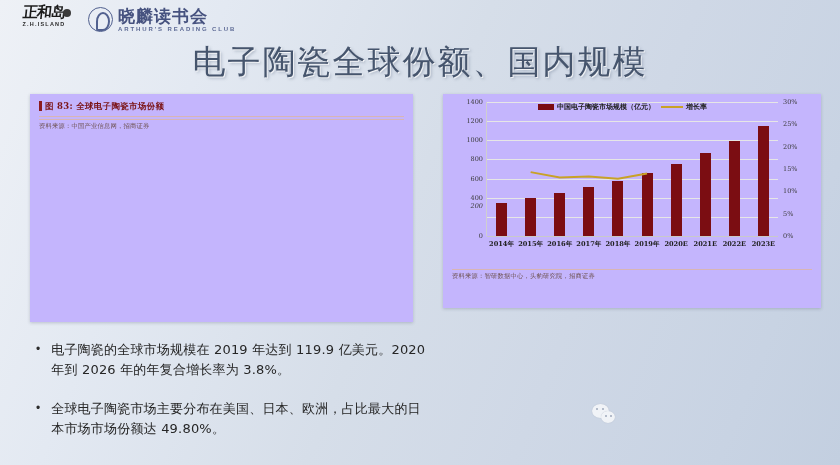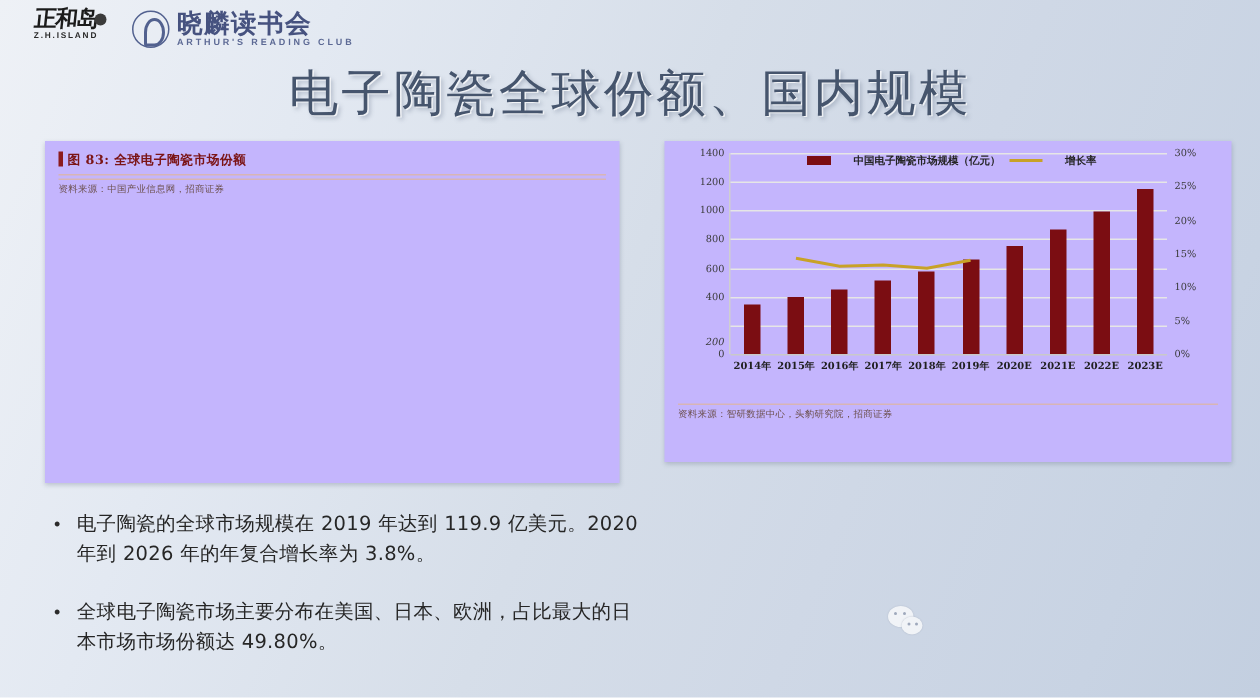--- a/index.html
+++ b/index.html
@@ -90,21 +90,21 @@
   #lbl-us     { left:78px;  top:130px; }
 
   
   #bar-area { position:relative; height:168px; }
   #bar-legend {
     position:absolute; left:86px; top:2px; display:flex; align-items:center; gap:6px;
     font-family:"DejaVu Serif","Liberation Serif",serif; font-size:7px; color:#242424; font-weight:700;
   }
   #bar-legend .sw-bar { width:16px; height:6px; background:#7b0d12; display:inline-block; }
   #bar-legend .sw-line{ width:22px; height:2.5px; background:#c8a227; display:inline-block; }
-  #bar-legend .itm { display:flex; align-items:center; gap:15px; }
+  #bar-legend .itm { display:flex; align-items:center; gap:3px; }
   #plot {
     position:absolute; left:34px; top:2px; width:292px; height:134px;
     border-left:1px solid #cfcfcf;
   }
   .grid-h { position:absolute; left:0; width:100%; height:1px; background:#e6e6e6; }
   .grid-h.base { background:#c9c9c9; }
   .ytick, .y2tick {
     position:absolute; font-family:"DejaVu Serif","Liberation Serif",serif;
     font-size:6.5px; color:#3a3a3a; white-space:nowrap;
   }
@@ -187,21 +187,21 @@
       <span class="itm">
         <span class="sw-line"></span>
         <span>增长率</span>
       </span>
     </div>
 
     <div id="plot">
         <div class="grid-h base" style="top: 134px;"></div>
         <div class="ytick" style="top: 134px;">0</div>
         <div class="grid-h" style="top: 114.857px;"></div>
-        <div class="ytick" style="top: 126px; font-style: italic;">200</div>
+        <div class="ytick" style="top: 104px; font-style: italic;">200</div>
         <div class="grid-h" style="top: 95.7143px;"></div>
         <div class="ytick" style="top: 95.7143px;">400</div>
         <div class="grid-h" style="top: 76.5714px;"></div>
         <div class="ytick" style="top: 76.5714px;">600</div>
         <div class="grid-h" style="top: 57.4286px;"></div>
         <div class="ytick" style="top: 57.4286px; padding-left: 15px;">800</div>
         <div class="grid-h" style="top: 38.2857px;"></div>
         <div class="ytick" style="top: 38.2857px;">1000</div>
         <div class="grid-h" style="top: 19.1429px;"></div>
         <div class="ytick" style="top: 19.1429px;">1200</div>

